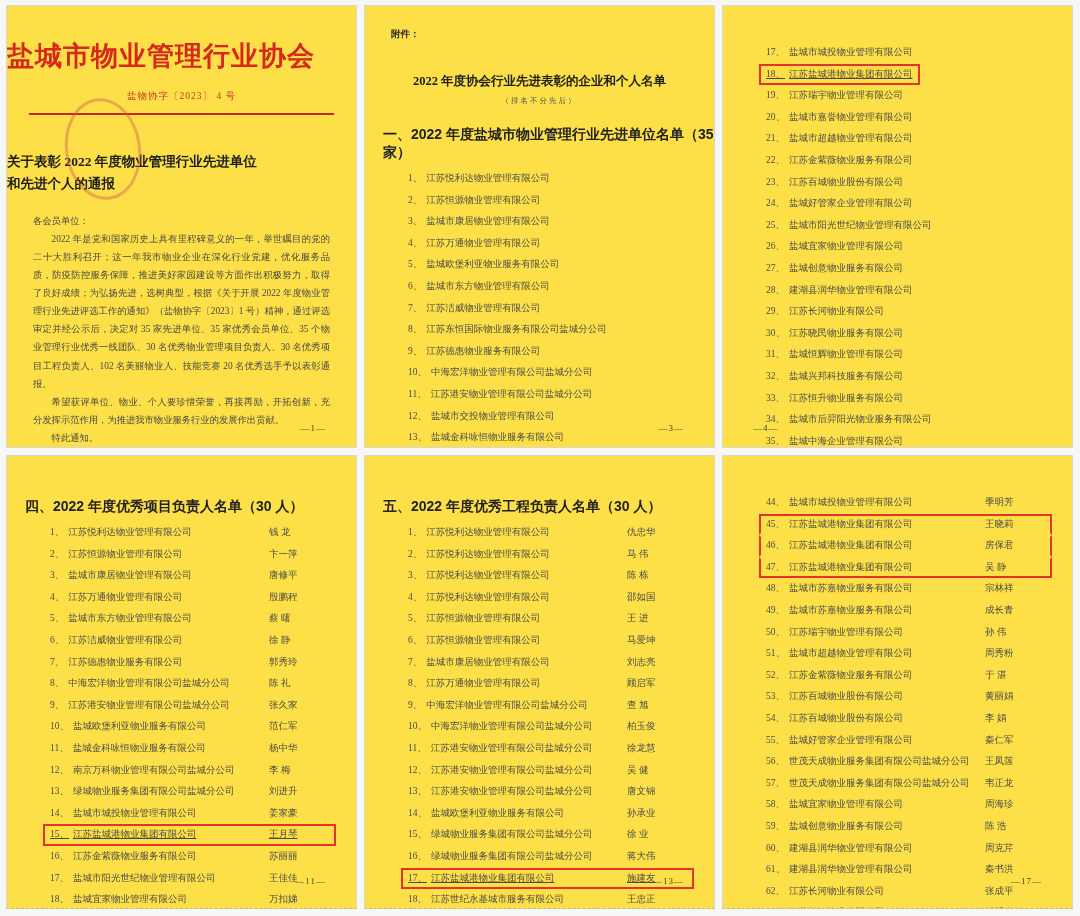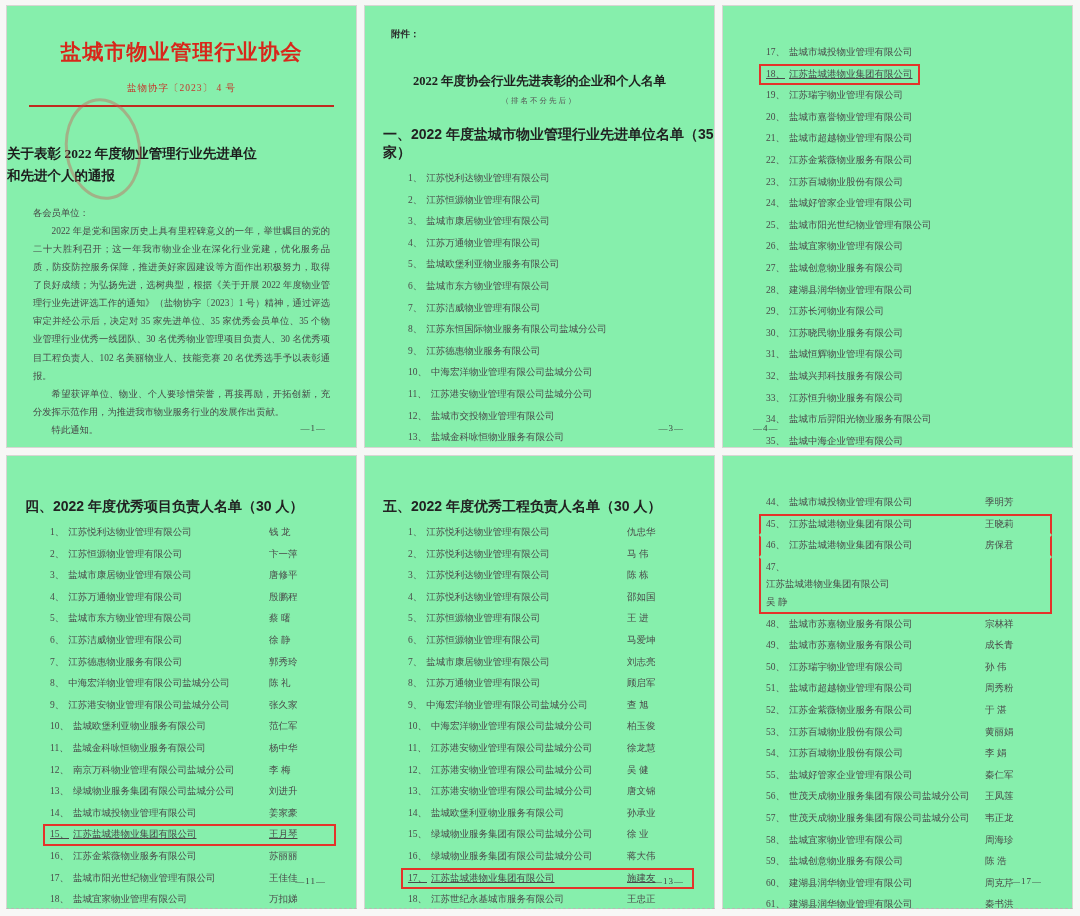--- a/index.html
+++ b/index.html
@@ -13,34 +13,33 @@
     width: 1080px; height: 916px;
     display: grid;
     grid-template-columns: 351px 351px 351px;
     grid-template-rows: 443px 454px;
     gap: 7px;
     padding: 5px 6px;
     background: #f7f7f6;
   }
   .page {
     position: relative;
-    background: #86efac;
+    background: #fde047;
     border: 1px solid #d7d6d3;
     overflow: hidden;
     font-size: 9.5px;
   }
   .page--cut { border-bottom: 1px dashed #b9b9b6; }
 
   
   .org-title {
     margin-top: 32px;
-    text-align: center;
     color: #d8271b;
     font-weight: bold;
-    font-size: 21px;
+    font-size: 27px;
     letter-spacing: 1px;
     font-family: "Liberation Serif", serif;
   }
   .doc-number {
     margin-top: 16px;
     text-align: center;
     color: #c5372c;
     font-size: 9.5px;
     letter-spacing: 1px;
   }
@@ -116,21 +115,21 @@
   .list--plain .row { display: block; width: fit-content; padding: 0 5px; border: 2px solid transparent; }
   .list--named .row { display: flex; padding: 0 5px; border: 2px solid transparent; }
   .no { margin-right: 4px; }
   .list--named .company { flex: 1 1 auto; overflow: hidden; }
   .person { flex: none; width: 60px; text-align: left; }
 
   
   .hl-single { border: 2px solid #e4332a !important; text-decoration: underline; }
   .hl-top    { border: 2px solid #e4332a !important; border-bottom: 2px solid transparent !important; }
   .hl-middle { border-left: 2px solid #e4332a !important; border-right: 2px solid #e4332a !important; }
-  .hl-bottom { border: 2px solid #e4332a !important; border-top: 2px solid transparent !important; flex-direction: column; }
+  .hl-bottom { border: 2px solid #e4332a !important; border-top: 2px solid transparent !important; }
 
   .page-no {
     position: absolute;
     bottom: 14px; right: 30px;
     font-size: 9px;
     color: #3f3f3f;
     letter-spacing: 1px;
   }
   .page-no--left { right: auto; left: 30px; }
   .page-no--low { bottom: 22px; }

